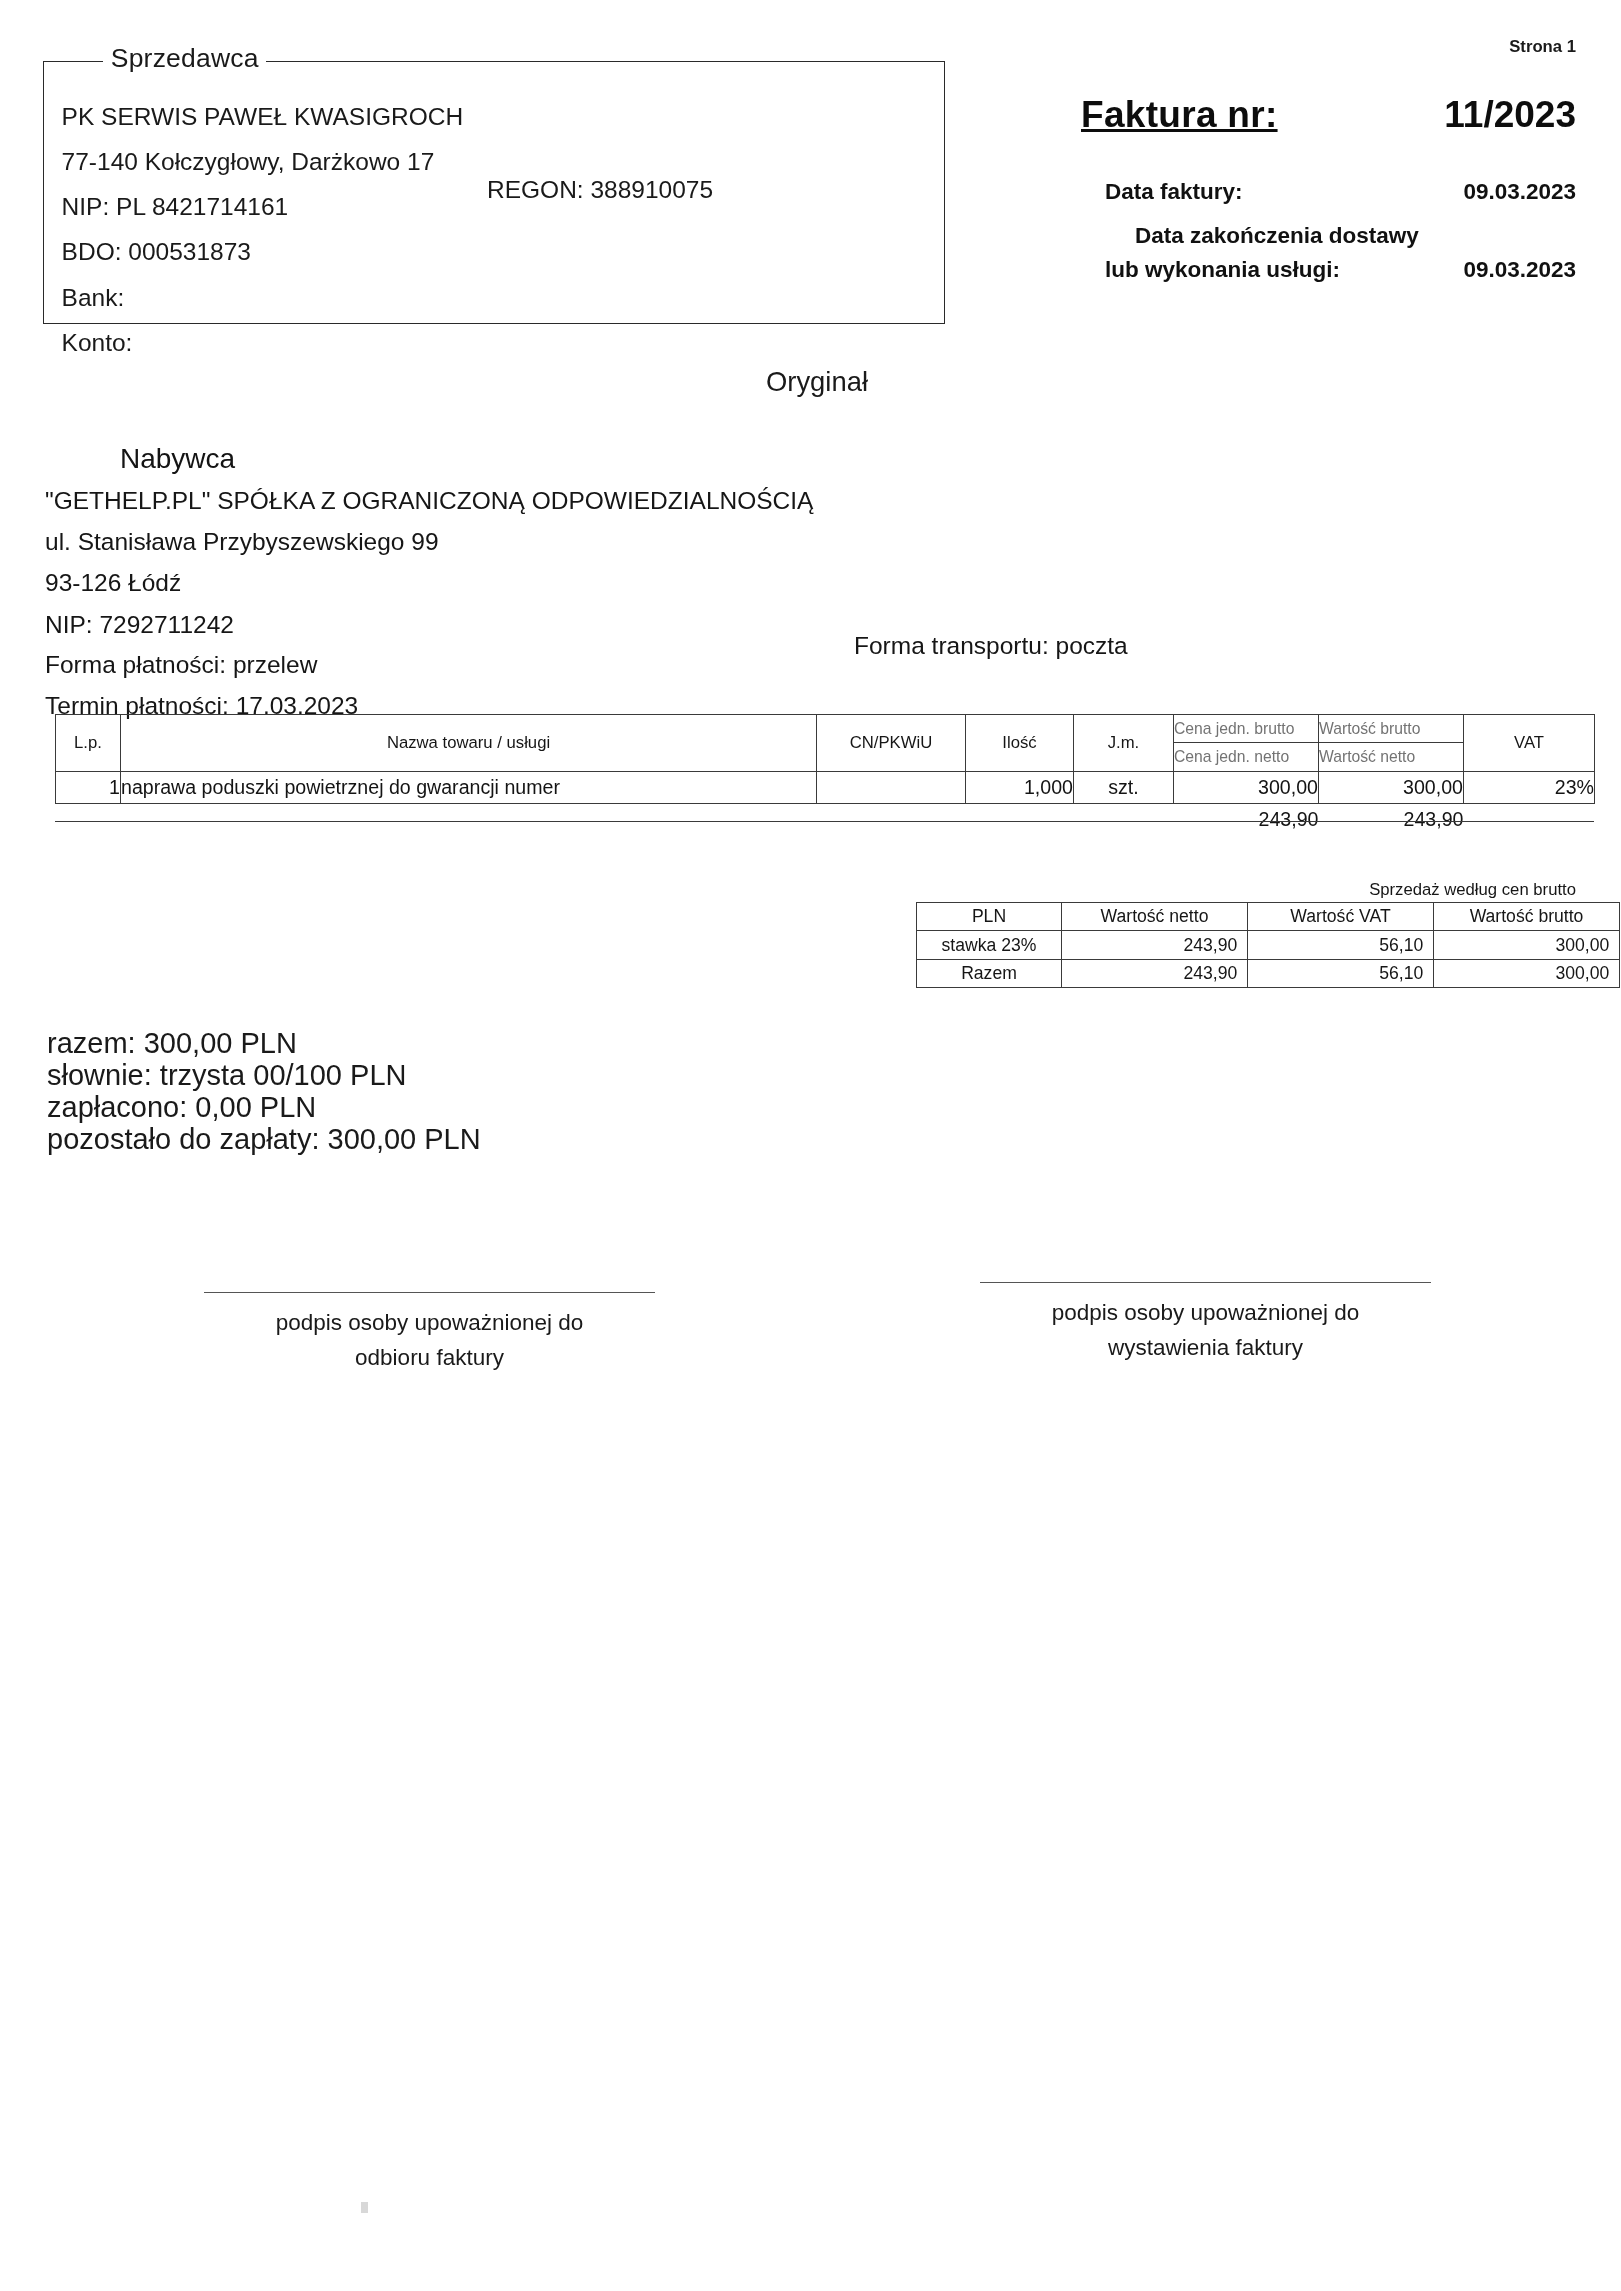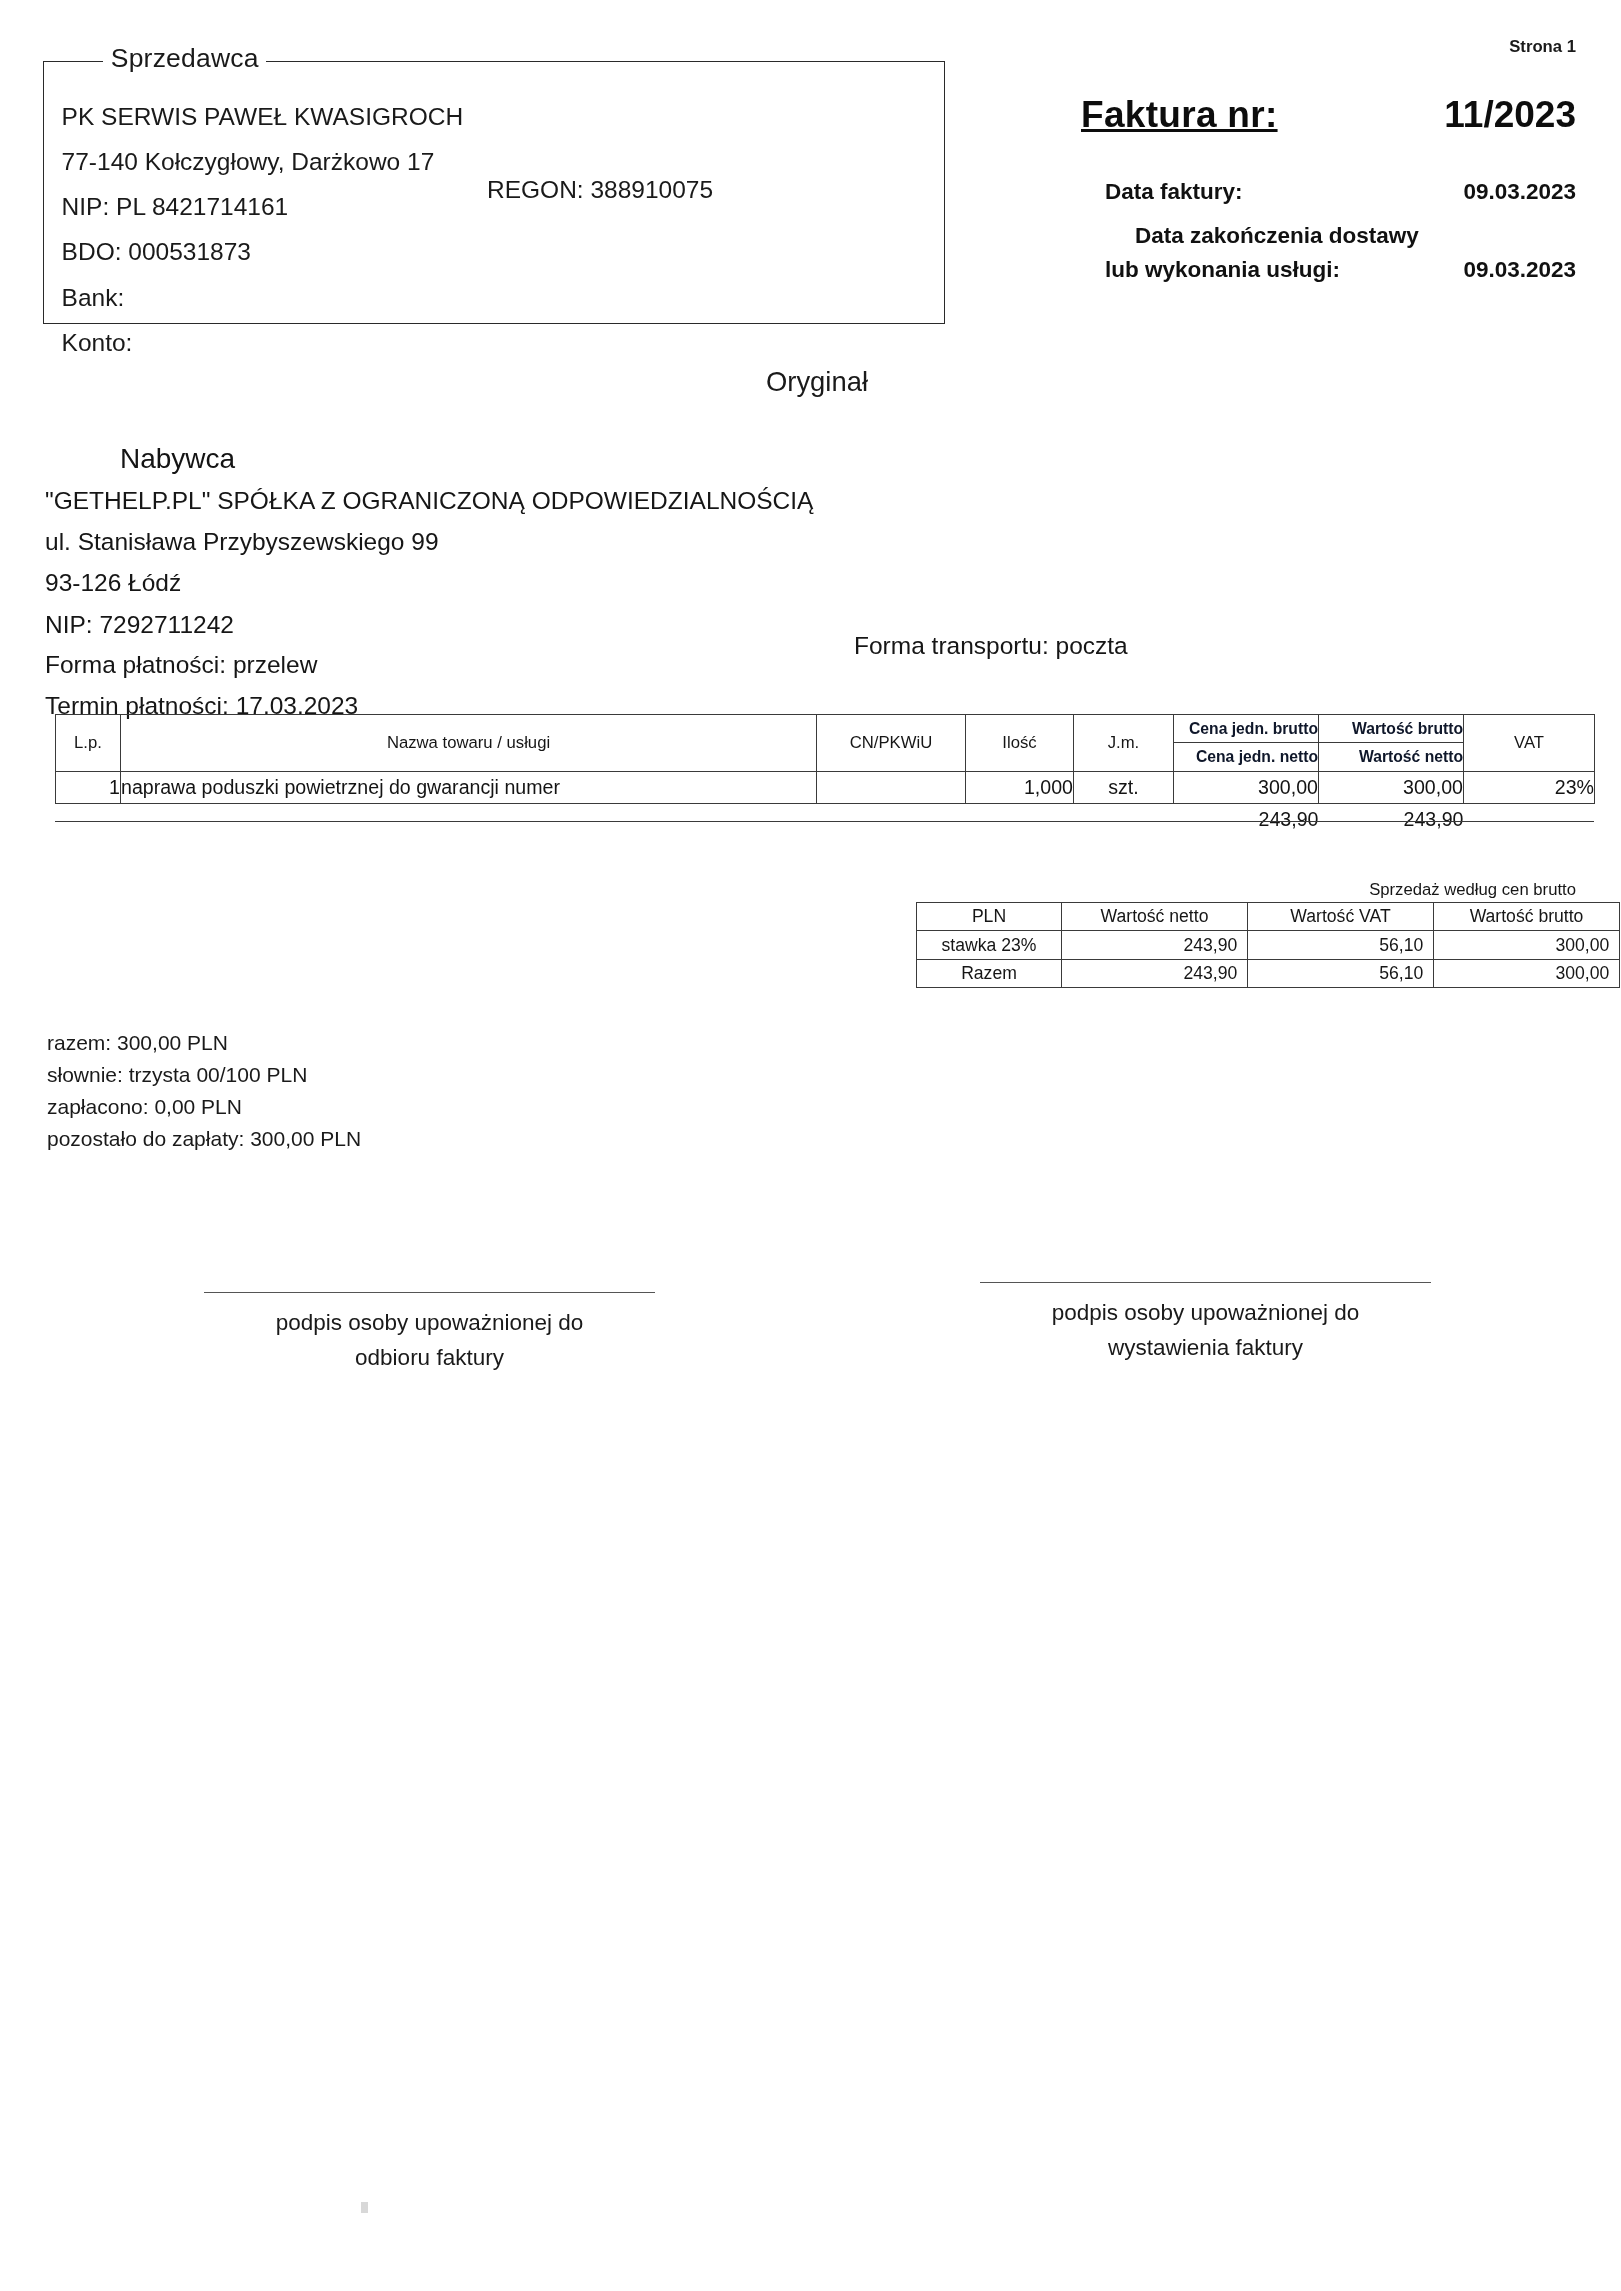--- a/index.html
+++ b/index.html
@@ -172,25 +172,24 @@
   }
   .hd {
     height: 55px;
     text-align: center;
     font-size: 16.7px;
     color: #161616;
     vertical-align: middle;
   }
   .sub-top, .sub-bot {
     font-size: 15.7px;
-    text-align: right;
-    color: #0f172a;
+    text-align: left;
+    color: #737373;
     height: 27.4px;
     line-height: 27.4px;
-    font-weight: bold;
   }
   .sub-top { border-bottom: 1px solid #3a3a3a; }
   .stack { padding: 0; }
   .body-cell {
     height: 31px;
     font-size: 19.6px;
     color: #141414;
     vertical-align: middle;
     border-top: 1px solid #3a3a3a;
     border-left: none;
@@ -244,21 +243,21 @@
     padding: 0 9.8px;
   }
   .summary .c { text-align: center; }
   .summary .r { text-align: right; }
 
   
   .totals {
     position: absolute;
     left: 47px;
     top: 1027px;
-    font-size: 21px;
+    font-size: 29px;
     color: #1a1a1a;
     line-height: 32px;
   }
 
   
   .sig {
     position: absolute;
     text-align: center;
     font-size: 22.5px;
     color: #1a1a1a;

